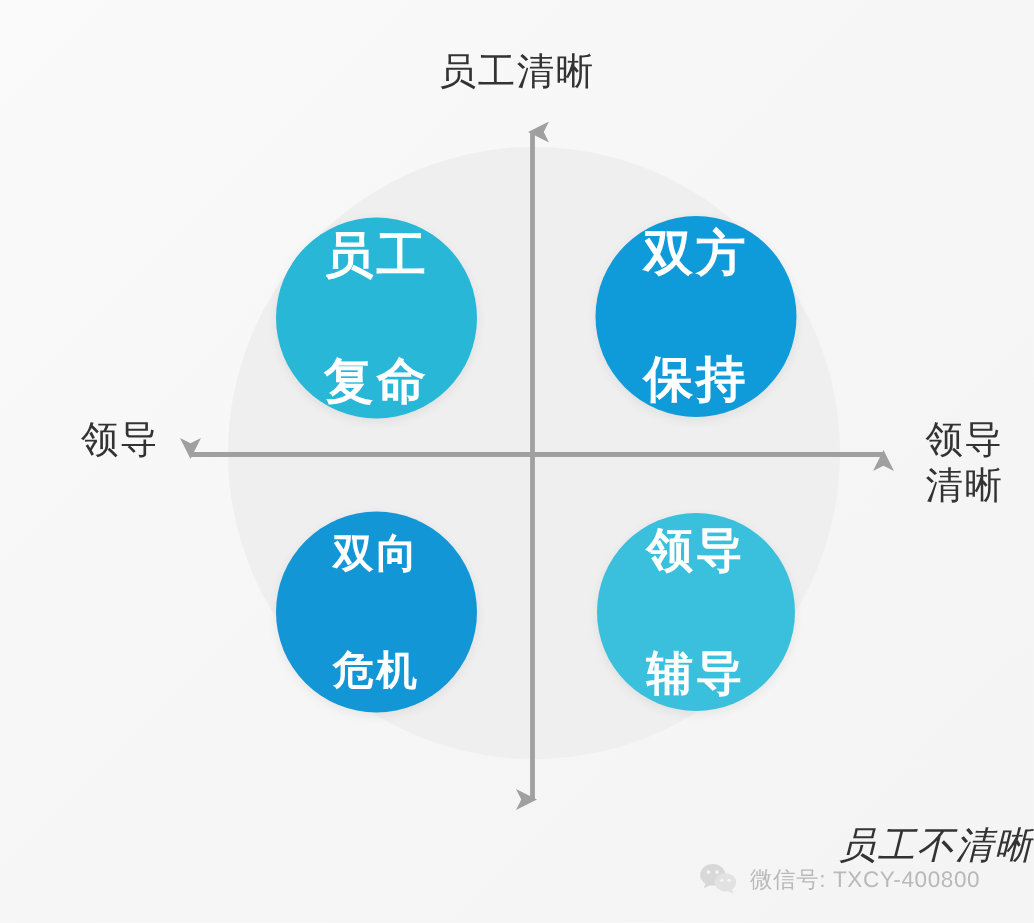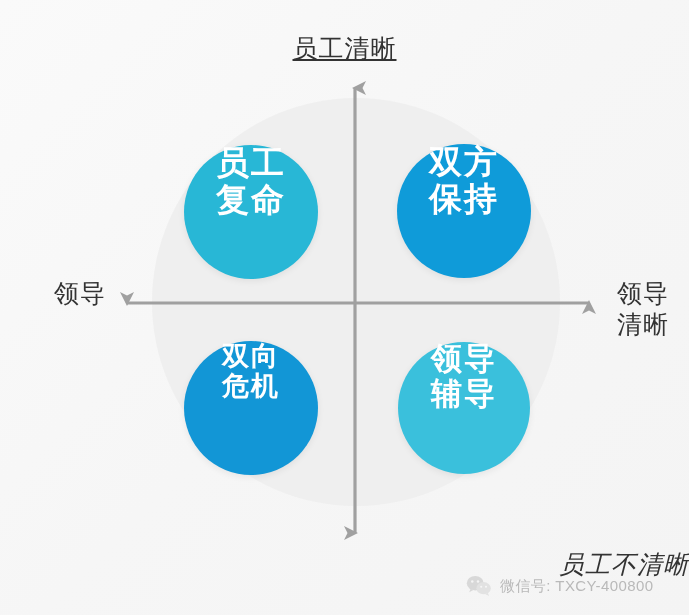--- a/index.html
+++ b/index.html
@@ -45,48 +45,49 @@
     height: 615px;
   }
 
   
   .bubble {
     position: absolute;
     border-radius: 50%;
     display: flex;
     flex-direction: column;
     align-items: center;
-    justify-content: flex-start;
+    justify-content: center;
     color: #ffffff;
     font-weight: bold;
     letter-spacing: 2px;
     line-height: 1.12;
     box-shadow: 0 2px 7px rgba(0,0,0,0.07);
     text-align: center;
+    gap: 47px;
   }
   .bubble .ln {
     display: block;
     white-space: nowrap;
   }
 
   #bubble-tl { left: 184px; top: 145px; width: 134px; height: 134px; background: #28b7d6; font-size: 33px; }
   #bubble-tr { left: 397px; top: 144px; width: 134px; height: 134px; background: #0f9bd9; font-size: 33px; }
   #bubble-bl { left: 184px; top: 341px; width: 134px; height: 134px; background: #1296d6; font-size: 27px; }
   #bubble-br { left: 398px; top: 342px; width: 132px; height: 132px; background: #3ac0dc; font-size: 31px; }
 
   
   .axis-label {
     position: absolute;
     color: #333333;
     font-size: 25px;
     line-height: 1.22;
     letter-spacing: 1px;
     white-space: nowrap;
   }
-  #label-top    { left: 0; top: 33px; width: 689px; text-align: center; text-decoration: underline; }
+  #label-top    { left: 0; top: 33px; width: 689px; text-align: center; }
   #label-bottom { left: 0; top: 549px; width: 689px; text-align: right; font-style: italic; }
   #label-left   { left: 34px; top: 278px; text-align: center; width: 92px; }
   #label-right  { left: 598px; top: 278px; text-align: center; width: 90px; }
   .axis-label .ln { display: block; }
 
   
   #watermark {
     position: absolute;
     left: 466px;
     top: 575px;

